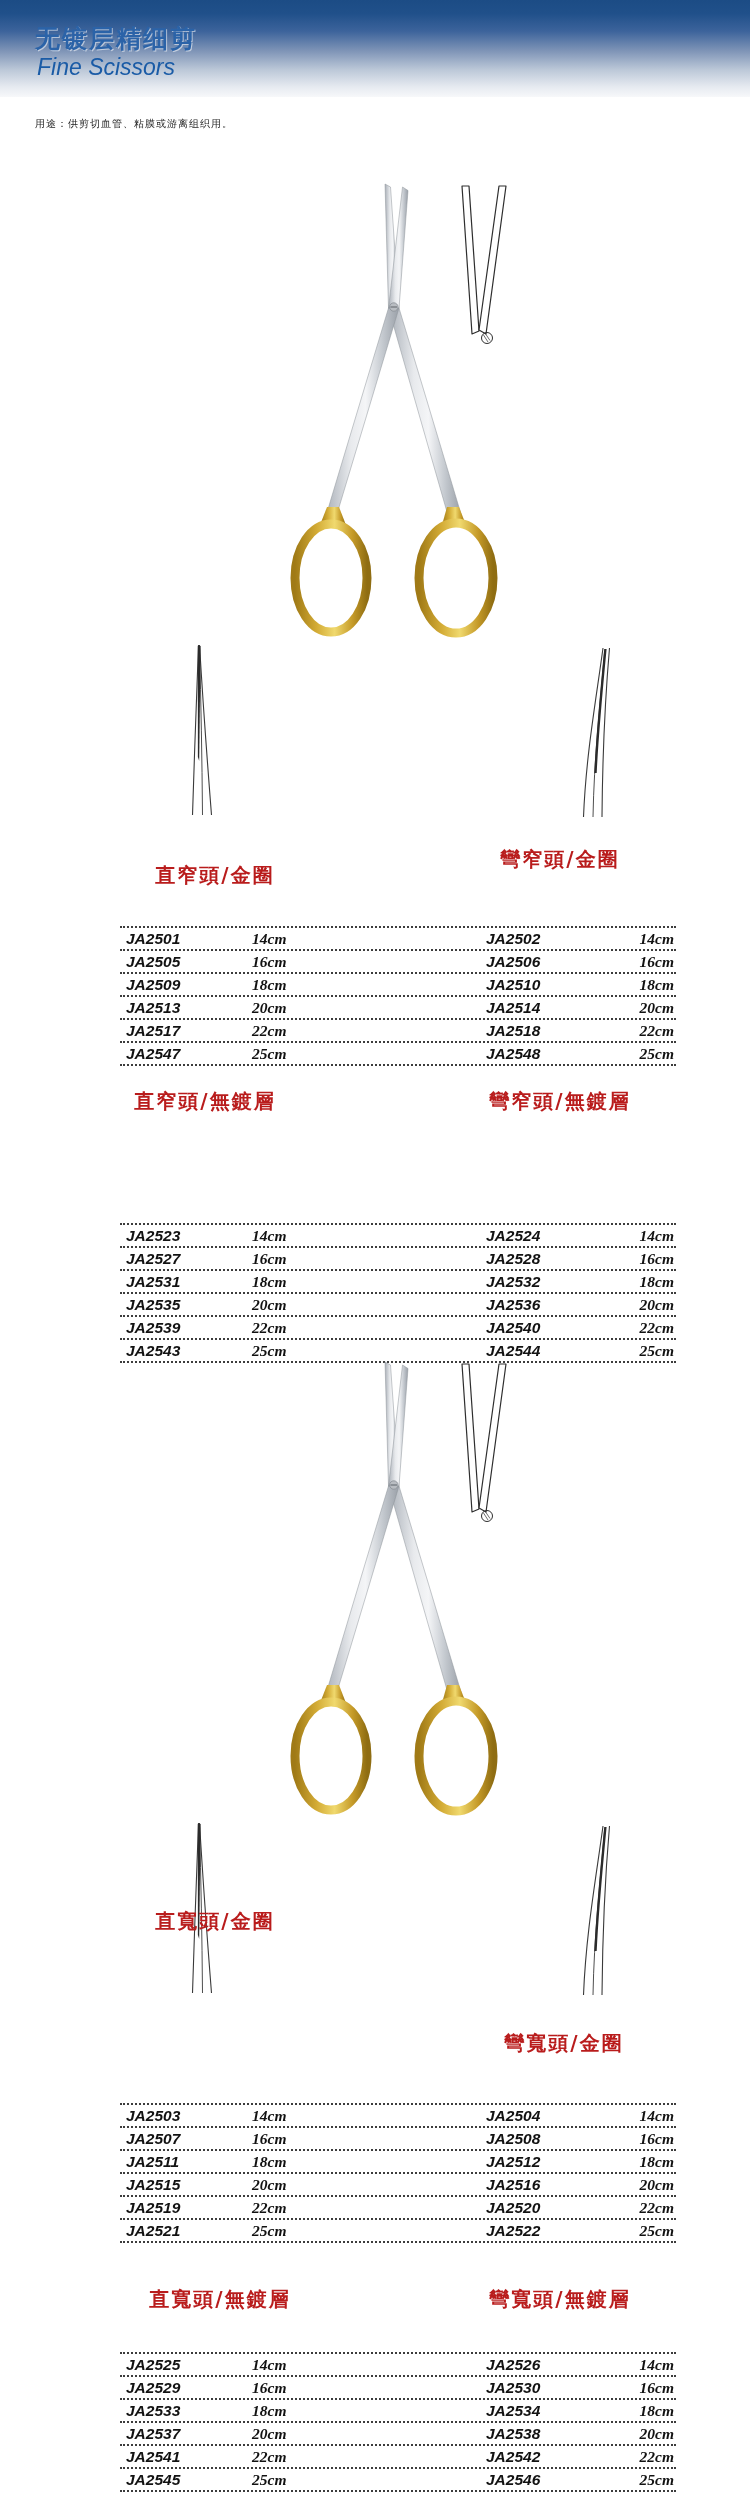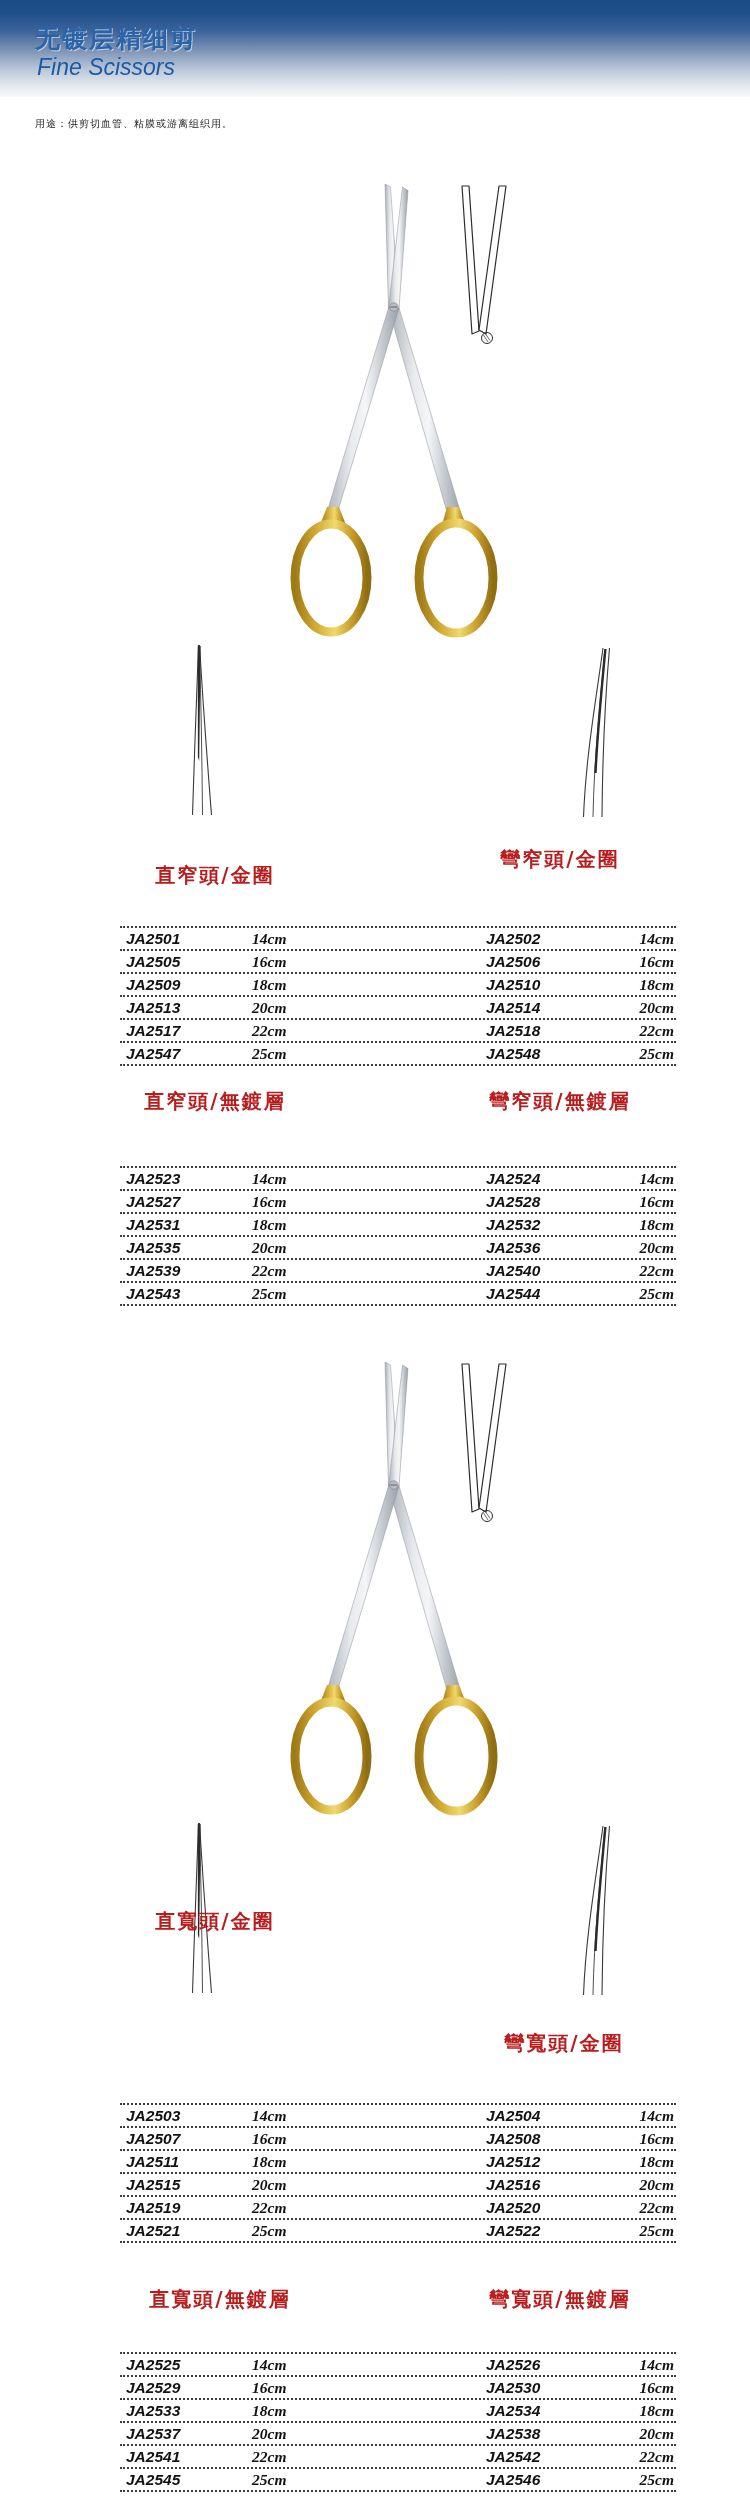--- a/index.html
+++ b/index.html
@@ -128,23 +128,23 @@
       </div>
       <div class="t-row">
         <span class="cell code">JA2547</span>
         <span class="cell size">25cm</span>
         <span class="cell spacer"></span>
         <span class="cell code">JA2548</span>
         <span class="cell size right">25cm</span>
       </div>
     </div>
 
-  <span class="col-header" style="left:115px;top:1088px">直窄頭/無鍍層</span>
+  <span class="col-header" style="left:105px;top:1088px">直窄頭/無鍍層</span>
   <span class="col-header" style="left:460px;top:1088px">彎窄頭/無鍍層</span>
-  <div class="t-table" style="top:1166px">
+  <div class="t-table" style="top:1223px">
       <div class="t-row">
         <span class="cell code">JA2523</span>
         <span class="cell size">14cm</span>
         <span class="cell spacer"></span>
         <span class="cell code">JA2524</span>
         <span class="cell size right">14cm</span>
       </div>
       <div class="t-row">
         <span class="cell code">JA2527</span>
         <span class="cell size">16cm</span>

